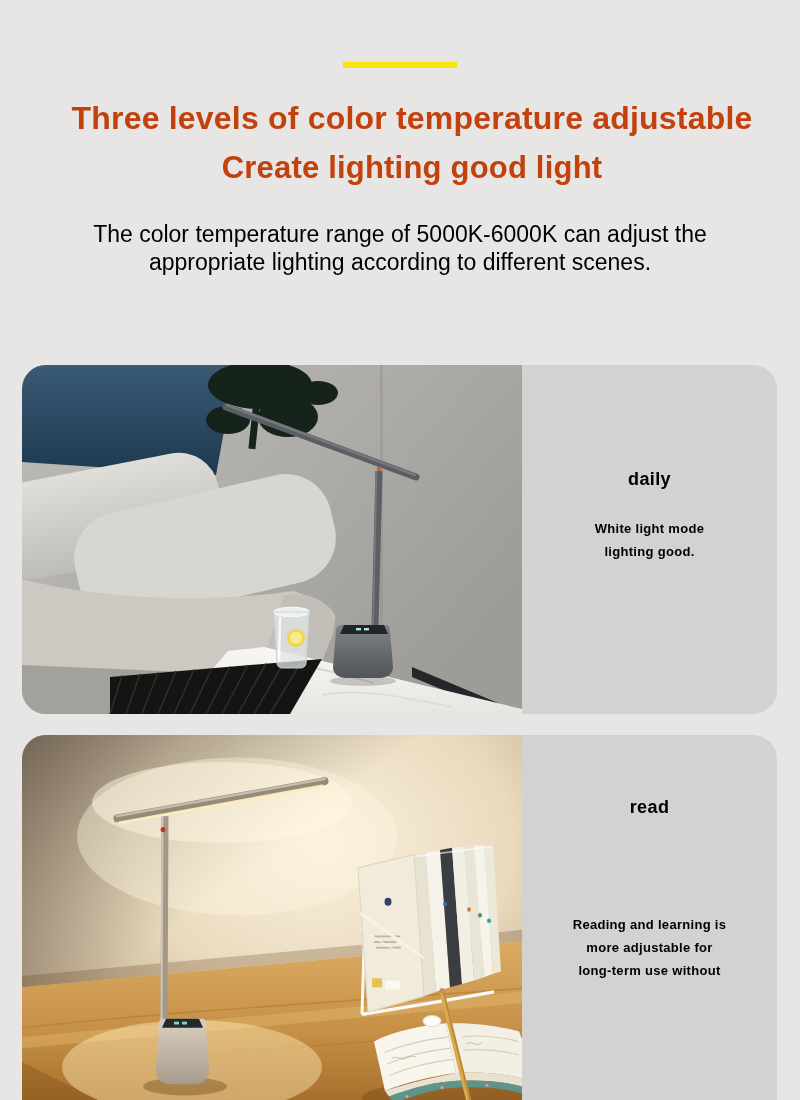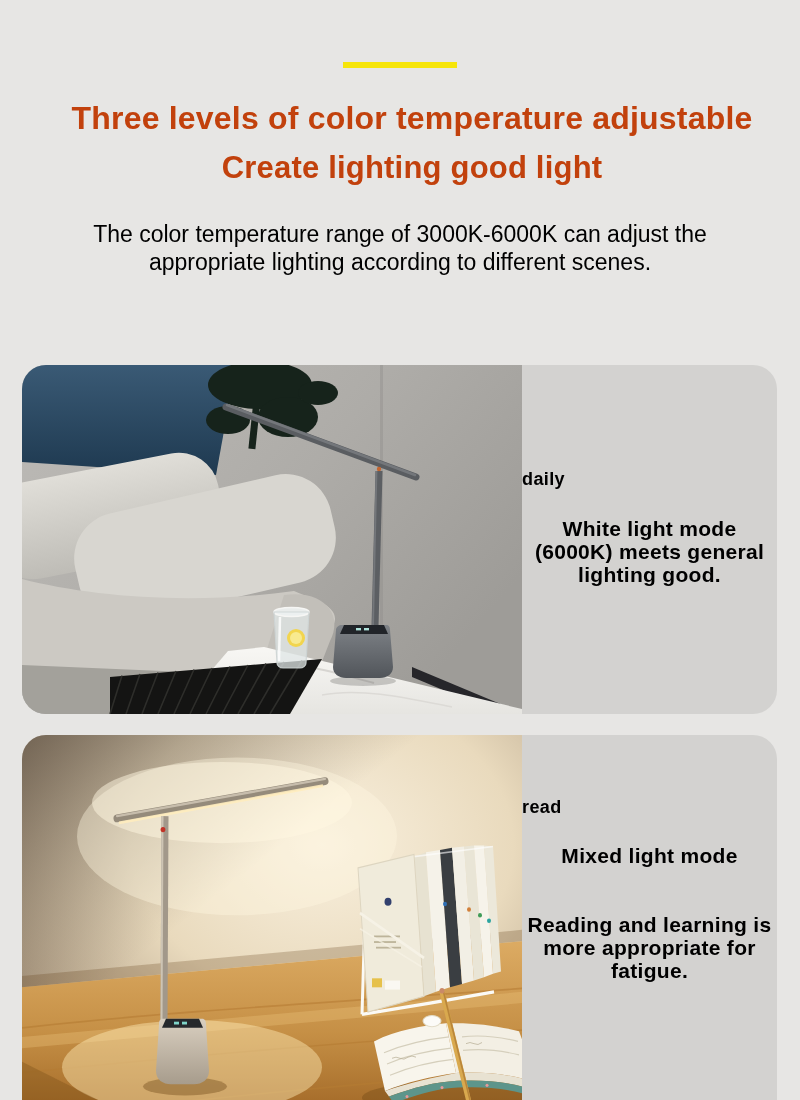--- a/index.html
+++ b/index.html
@@ -10,42 +10,42 @@
   .title-1{top:99px;font-size:32px;line-height:38px;letter-spacing:.2px}
   .title-2{top:149px;font-size:31px;line-height:38px;letter-spacing:.2px}
   .desc{position:absolute;left:0;top:220px;width:800px;text-align:center;
         font-size:23px;line-height:28px;font-weight:400;color:#000}
   .card{position:absolute;left:22px;width:755px;background:#d3d2d0;border-radius:24px;overflow:hidden}
   .card-daily{top:365px;height:349px}
   .card-read{top:735px;height:392px}
   .photo{position:absolute;left:0;top:0;width:500px;height:100%}
   .photo svg{display:block;width:100%;height:100%}
   .panel{position:absolute;left:500px;top:0;width:255px;height:100%}
-  .panel-label{position:absolute;left:0;width:255px;text-align:left;
+  .panel-label{position:absolute;left:0;width:255px;text-align:center;
                font-weight:700;font-size:18px;line-height:22px;letter-spacing:.4px}
   .panel-para{position:absolute;left:0;width:255px;text-align:center;
-              font-weight:700;font-size:21px;line-height:23px;letter-spacing:.3px}
+              font-weight:700;font-size:13px;line-height:23px;letter-spacing:.3px}
   .card-daily .panel-label{top:103px}
   .card-daily .para-a{top:152px}
   .card-read .panel-label{top:61px}
   .card-read .para-a{top:109px}
   .card-read .para-b{top:178px}
 </style>
 </head>
 <body>
 
 <div class="page">
 
   <div class="accent-bar"></div>
 
   <div class="title title-1">Three levels of color temperature adjustable</div>
   <div class="title title-2">Create lighting good light</div>
 
   <div class="desc">
-    <div>The color temperature range of 3000K-6000K can adjust the</div>
+    <div>The color temperature range of 5000K-6000K can adjust the</div>
     <div>appropriate lighting according to different scenes.</div>
   </div>
 
   <div class="card card-daily">
     <div class="photo">
       <svg viewBox="0 0 500 349" preserveAspectRatio="none" role="img" aria-label="desk lamp in white light mode standing on a marble side table beside a sofa, glass of water with lemon, dark blue window and concrete wall behind">
         <defs>
           <linearGradient id="g-wall1" x1="0" y1="0" x2="1" y2="0.6">
             <stop offset="0" stop-color="#bdbbb7"></stop>
             <stop offset="0.55" stop-color="#aeaca8"></stop>
@@ -139,21 +139,20 @@
           <rect x="334" y="263" width="5" height="2.4" fill="#aee2da"></rect>
           <rect x="342" y="263" width="5" height="2.4" fill="#aee2da"></rect>
         </g>
       </svg>
     </div>
 
     <div class="panel">
       <div class="panel-label">daily</div>
       <div class="panel-para para-a">
         <div>White light mode</div>
-        <div>(6000K) meets general</div>
         <div>lighting good.</div>
       </div>
     </div>
   </div>
 
   <div class="card card-read">
     <div class="photo">
       <svg viewBox="0 0 500 348" preserveAspectRatio="none" role="img" aria-label="desk lamp in warm mixed light mode on a wooden desk with books in a white stand and an open notebook with a pencil">
         <defs>
           <radialGradient id="g-wall2" cx="0.6" cy="0.28" r="0.85">
@@ -264,23 +263,22 @@
           <polygon points="144,252 177,252 181,260 140,260" fill="#26292c"></polygon>
           <rect x="152" y="254.5" width="5" height="2.5" fill="#7fd4c8"></rect>
           <rect x="160" y="254.5" width="5" height="2.5" fill="#7fd4c8"></rect>
         </g>
       </svg>
     </div>
 
     <div class="panel">
       <div class="panel-label">read</div>
       <div class="panel-para para-a">
-        <div>Mixed light mode</div>
       </div>
       <div class="panel-para para-b">
         <div>Reading and learning is</div>
-        <div>more appropriate for</div>
-        <div>fatigue.</div>
+        <div>more adjustable for</div>
+        <div>long-term use without</div>
       </div>
     </div>
   </div>
 
 </div>
 
 </body></html>

